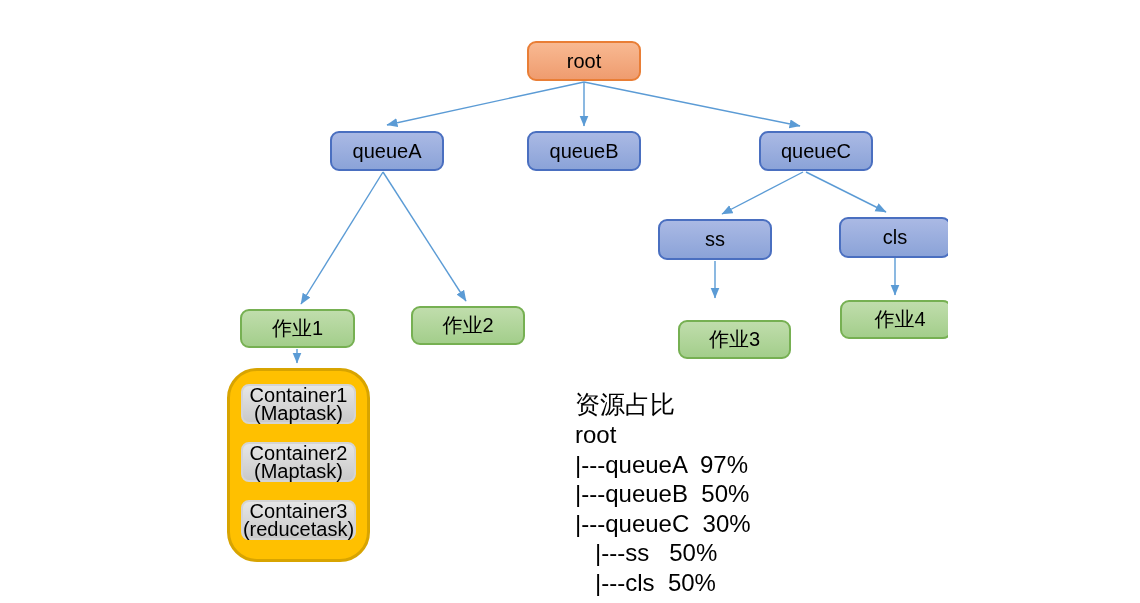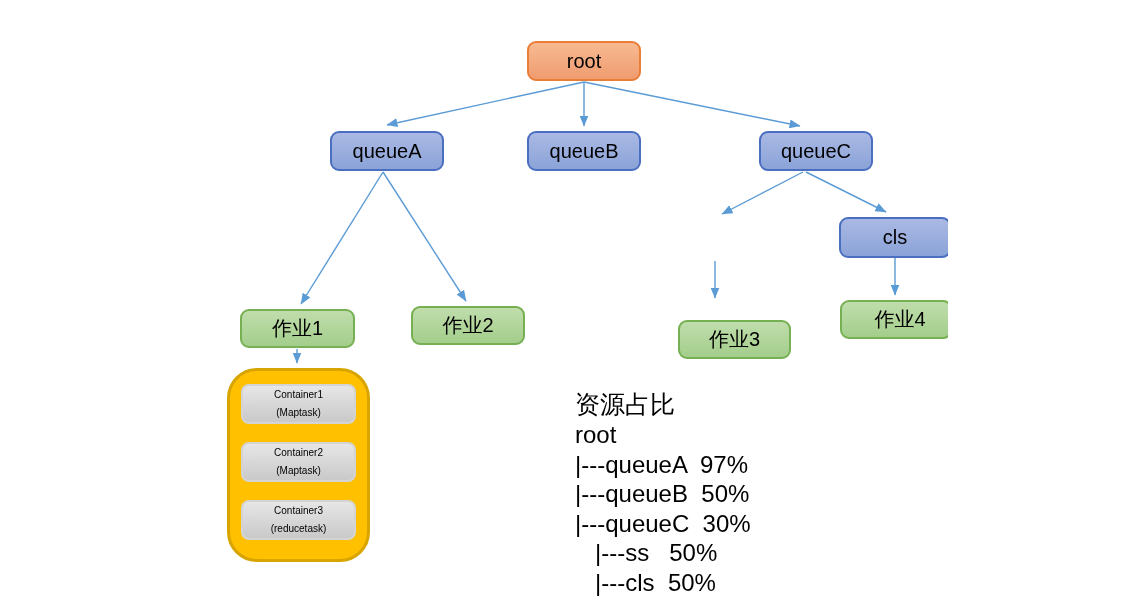--- a/index.html
+++ b/index.html
@@ -19,21 +19,21 @@
   .container-group{
     position:absolute;left:227px;top:368px;width:143px;height:194px;box-sizing:border-box;
     background:#ffc000;border:3px solid #d8a400;border-radius:30px;
     display:flex;flex-direction:column;justify-content:space-between;
     padding:13px 11px 19px 11px;
   }
   .task{
     box-sizing:border-box;height:40px;border-radius:8px;
     background:linear-gradient(#e6e6e6,#c9c9c9);border:2px solid #d4d4d4;
     display:flex;flex-direction:column;align-items:center;justify-content:center;
-    font-size:10px;line-height:18px;color:#000;
+    font-size:20px;line-height:18px;color:#000;
   }
   .resource{position:absolute;left:575px;top:389px;color:#000;}
   .res-title{font-size:25px;line-height:31px;white-space:pre;}
   .res-line{font-size:24px;line-height:29.5px;white-space:pre;}
 </style>
 </head>
 <body>
 
 <div class="canvas">
 
@@ -56,20 +56,21 @@
   </svg>
 
   <div class="node n-orange" style="left:527px;top:41px;width:114px;height:40px;">root</div>
 
   <div class="node n-blue" style="left:330px;top:131px;width:114px;height:40px;">queueA</div>
 
   <div class="node n-blue" style="left:527px;top:131px;width:114px;height:40px;">queueB</div>
 
   <div class="node n-blue" style="left:759px;top:131px;width:114px;height:40px;">queueC</div>
 
+  <div class="node n-blue" style="left:658px;top:219px;width:114px;height:41px;">ss</div>
 
   <div class="node n-blue" style="left:839px;top:217px;width:112px;height:41px;">cls</div>
 
   <div class="node n-green" style="left:240px;top:309px;width:115px;height:39px;">作业1</div>
 
   <div class="node n-green" style="left:411px;top:306px;width:114px;height:39px;">作业2</div>
 
   <div class="node n-green" style="left:658px;top:320px;width:113px;height:39px;margin-left:20px;">作业3</div>
 
   <div class="node n-green" style="left:840px;top:300px;width:112px;height:39px;padding-left:8px;">作业4</div>

